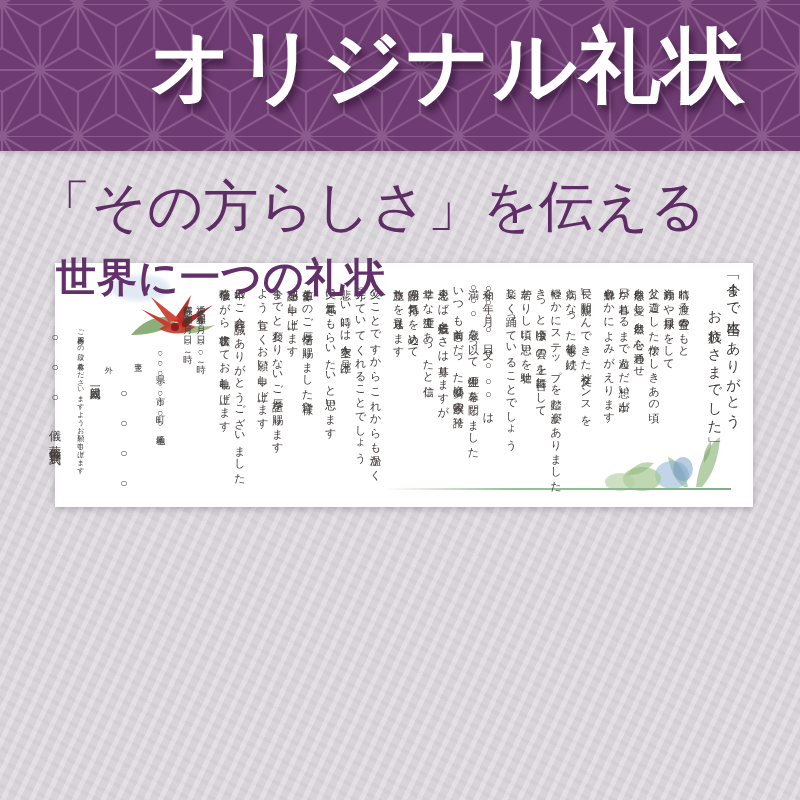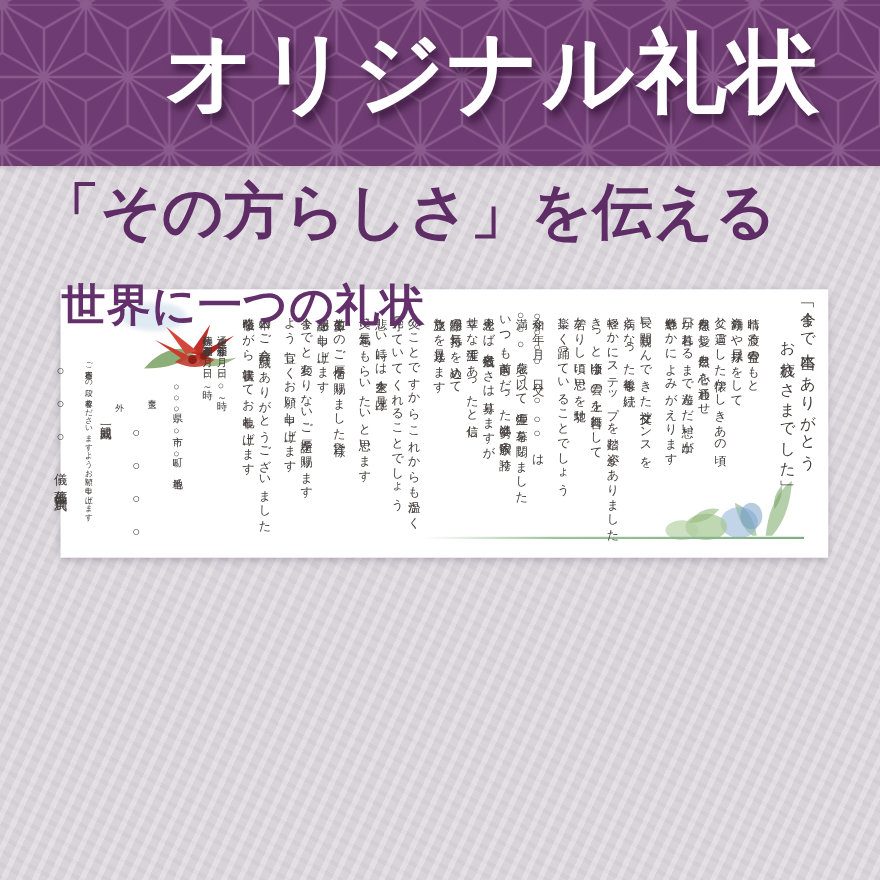--- a/index.html
+++ b/index.html
@@ -11,22 +11,22 @@
       repeating-linear-gradient(28deg, rgba(140,128,145,.07) 0 4px, rgba(255,255,255,0) 4px 11px);
   }
   
   .hero{position:absolute;top:0;left:0;width:800px;height:151px;overflow:hidden;
         box-shadow:0 2px 5px rgba(80,60,90,.25);}
   .hero svg{position:absolute;top:0;left:0;display:block;}
   .hero h1{position:absolute;top:22px;left:0;width:100%;margin:0;text-align:center;
     font-size:82px;font-weight:bold;color:#ffffff;letter-spacing:2px;line-height:1.1;
     text-shadow:4px 6px 7px rgba(35,8,38,.55);padding-left:48px;}
   
-  .tagline{position:absolute;top:160px;left:36px;margin:0;
-    font-size:55px;font-weight:bold;color:#5f2d66;letter-spacing:0;line-height:1.2;}
+  .tagline{position:absolute;top:174px;left:36px;margin:0;
+    font-size:55px;font-weight:normal;color:#5f2d66;letter-spacing:0;line-height:1.2;}
   
   .card{position:absolute;top:263px;left:55px;width:698px;height:244px;background:#ffffff;
     box-shadow:0 2px 7px rgba(70,50,80,.28);}
   .letter-heading{position:absolute;top:254px;left:56px;margin:0;z-index:6;
     font-size:40px;font-weight:bold;color:#63306b;letter-spacing:1px;line-height:1.2;}
   .flower-red{position:absolute;left:68px;top:26px;z-index:1;}
   .flower-watercolor{position:absolute;right:22px;bottom:16px;z-index:1;}
   .blue-smudge{position:absolute;left:55px;top:12px;width:60px;height:26px;border-radius:50%;
     background:#a9c4dd;opacity:.35;filter:blur(2px);}
   .green-line{position:absolute;left:330px;right:22px;bottom:17px;height:2px;z-index:2;

